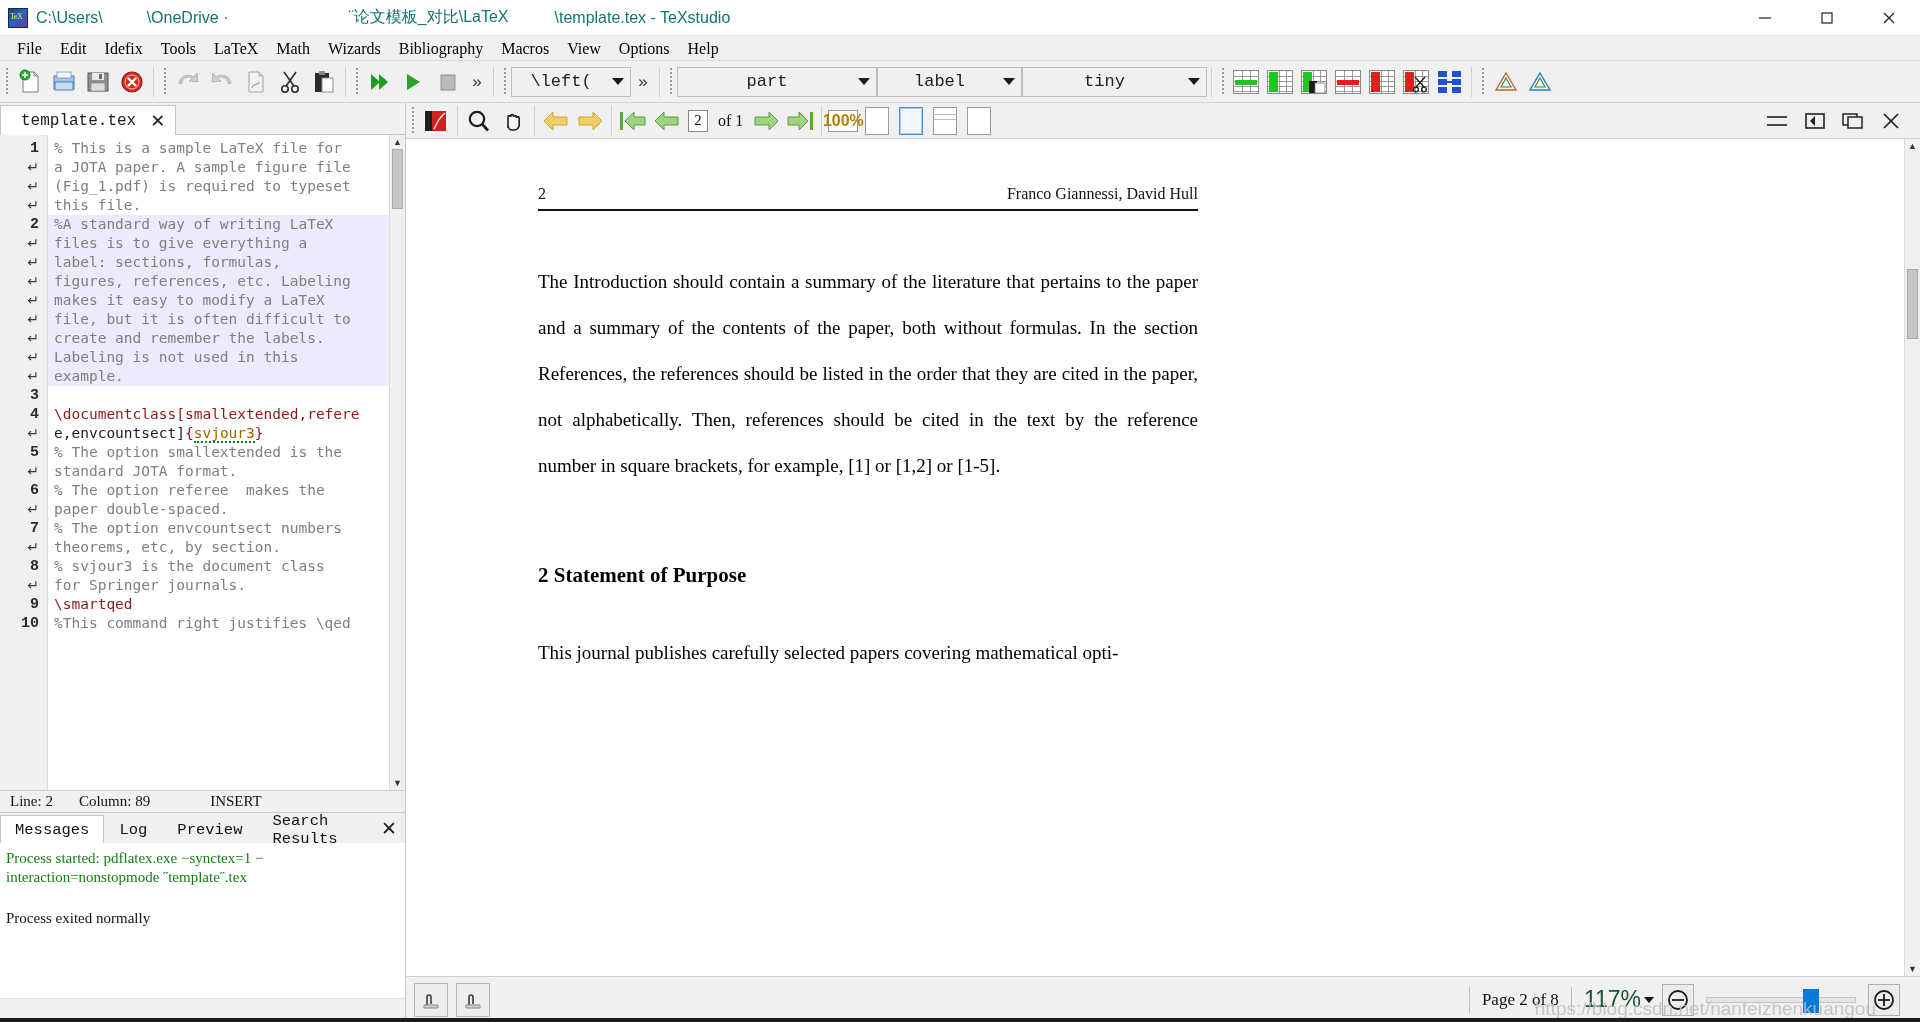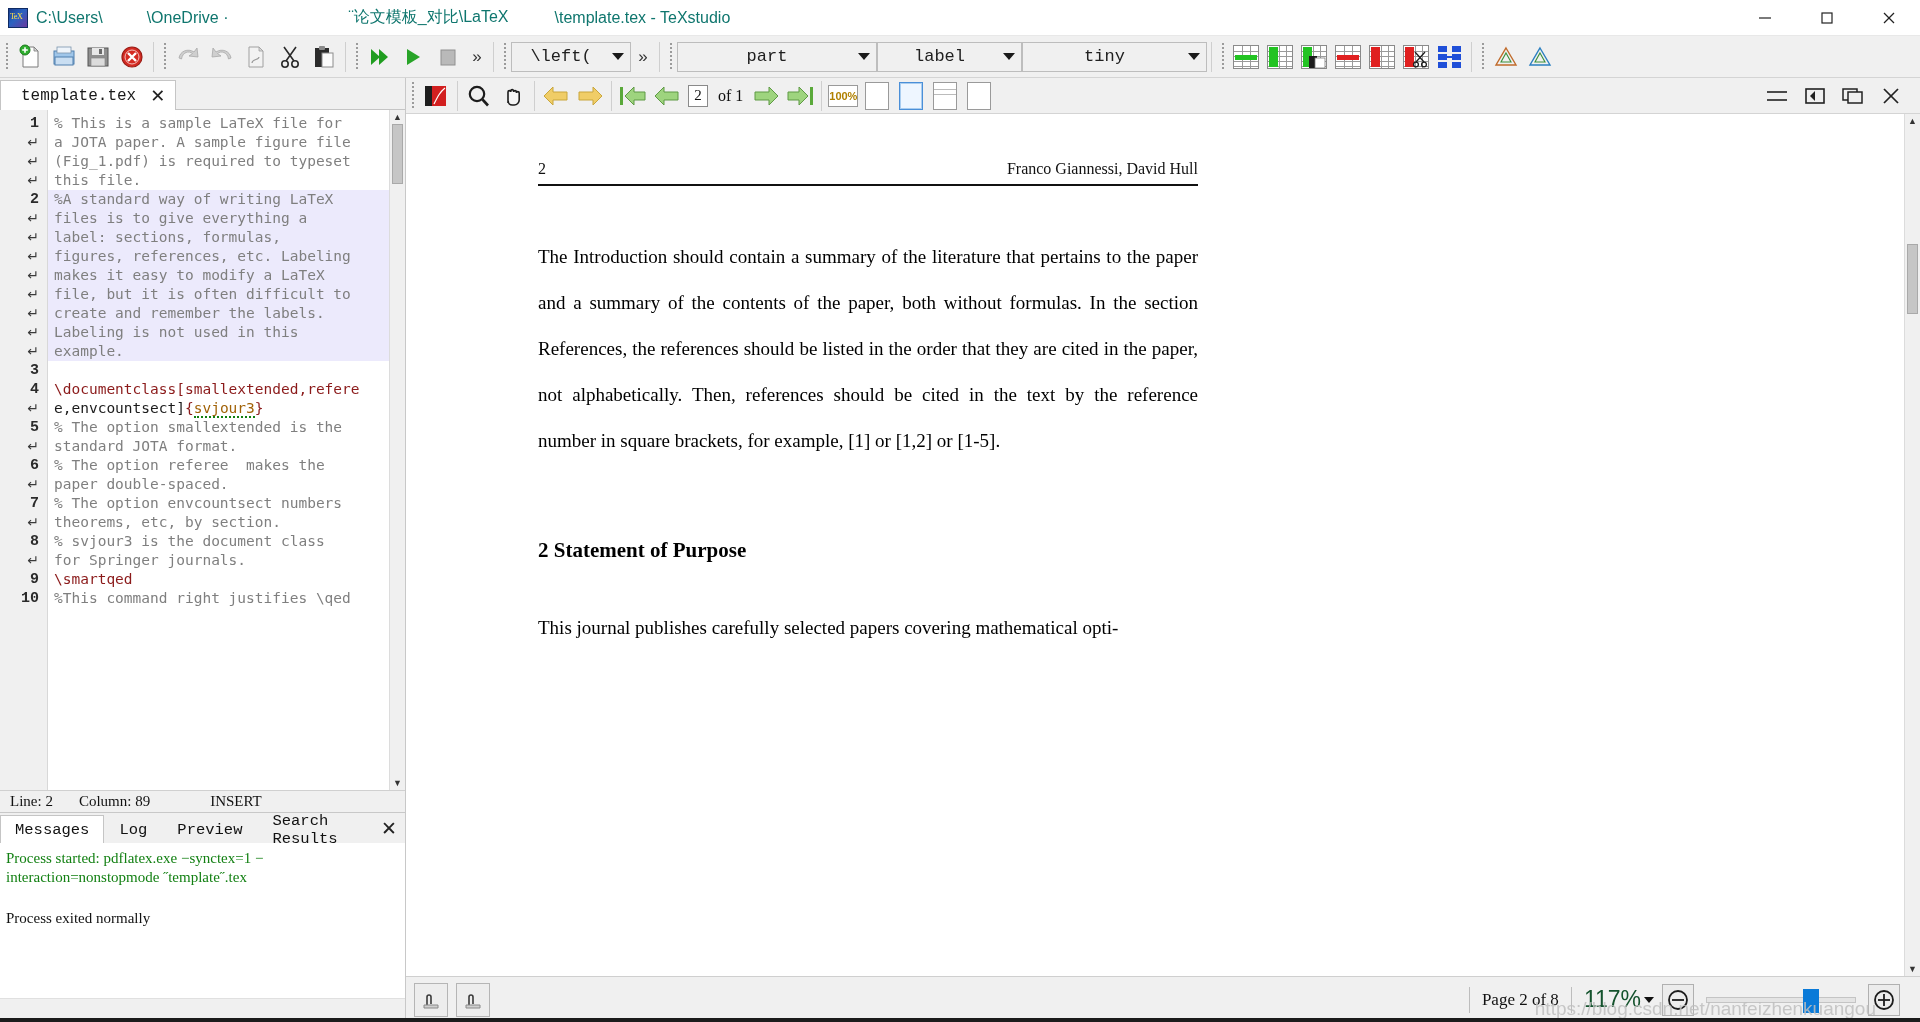--- a/index.html
+++ b/index.html
@@ -297,21 +297,21 @@
     font-size:15px; color:#111; margin:0 4px;
     font-family:"Liberation Serif",serif;
   }
   .pagetot {
     font-size: 16px; color:#111; margin: 0 6px;
     font-family:"Liberation Serif",serif; white-space:nowrap;
   }
   .zoom100 {
     width:30px; height:22px; border:1px solid #9a9a9a; background:#fff;
     display:flex; align-items:center; justify-content:center;
-    font-size:11px; color:#b08000; font-weight:bold;
+    font-size:16px; color:#b08000; font-weight:bold;
     font-family:"Liberation Sans",sans-serif;
   }
   .pagefit {
     width: 24px; height: 28px; border:1px solid #9a9a9a; background:#fff;
   }
   .pagefit.sel { border-color:#4a8fd8; box-shadow:0 0 0 1px #a9cdf0 inset; background:#eef6ff; }
   .view-ctrls { margin-left:auto; display:flex; align-items:center; padding-right:10px; }
   .vbtn { width:38px; height:32px; display:flex; align-items:center; justify-content:center; }
 
   .pdf-area {
@@ -431,20 +431,34 @@
       </div>
       <div class="win-btn close">
         <svg width="18" height="18" viewBox="0 0 18 18">
             <line x1="4" y1="4" x2="14" y2="14" stroke="currentColor" stroke-width="1.3"></line>
             <line x1="14" y1="4" x2="4" y2="14" stroke="currentColor" stroke-width="1.3"></line>
           </svg>
       </div>
     </div>
   </div>
 
+  <div class="menubar">
+    <div class="menu-item">File</div>
+    <div class="menu-item">Edit</div>
+    <div class="menu-item">Idefix</div>
+    <div class="menu-item">Tools</div>
+    <div class="menu-item">LaTeX</div>
+    <div class="menu-item">Math</div>
+    <div class="menu-item">Wizards</div>
+    <div class="menu-item">Bibliography</div>
+    <div class="menu-item">Macros</div>
+    <div class="menu-item">View</div>
+    <div class="menu-item">Options</div>
+    <div class="menu-item">Help</div>
+  </div>
 
   <div class="toolbar">
     <div class="tb-grip"></div>
 
     <div class="tb-btn">
       <svg width="26" height="26" viewBox="0 0 26 26">
         <path d="M6 3 h11 l4 4 v16 h-15 z" fill="#fefefe" stroke="#7a7a7a" stroke-width="1"></path>
         <path d="M17 3 v4 h4 z" fill="#d8d8d8" stroke="#7a7a7a" stroke-width="0.8"></path>
         <circle cx="8" cy="6" r="5" fill="#2fae2f" stroke="#1b7a1b" stroke-width="1"></circle>
         <path d="M8 3.2v5.6M5.2 6h5.6" stroke="#fff" stroke-width="1.6"></path>

